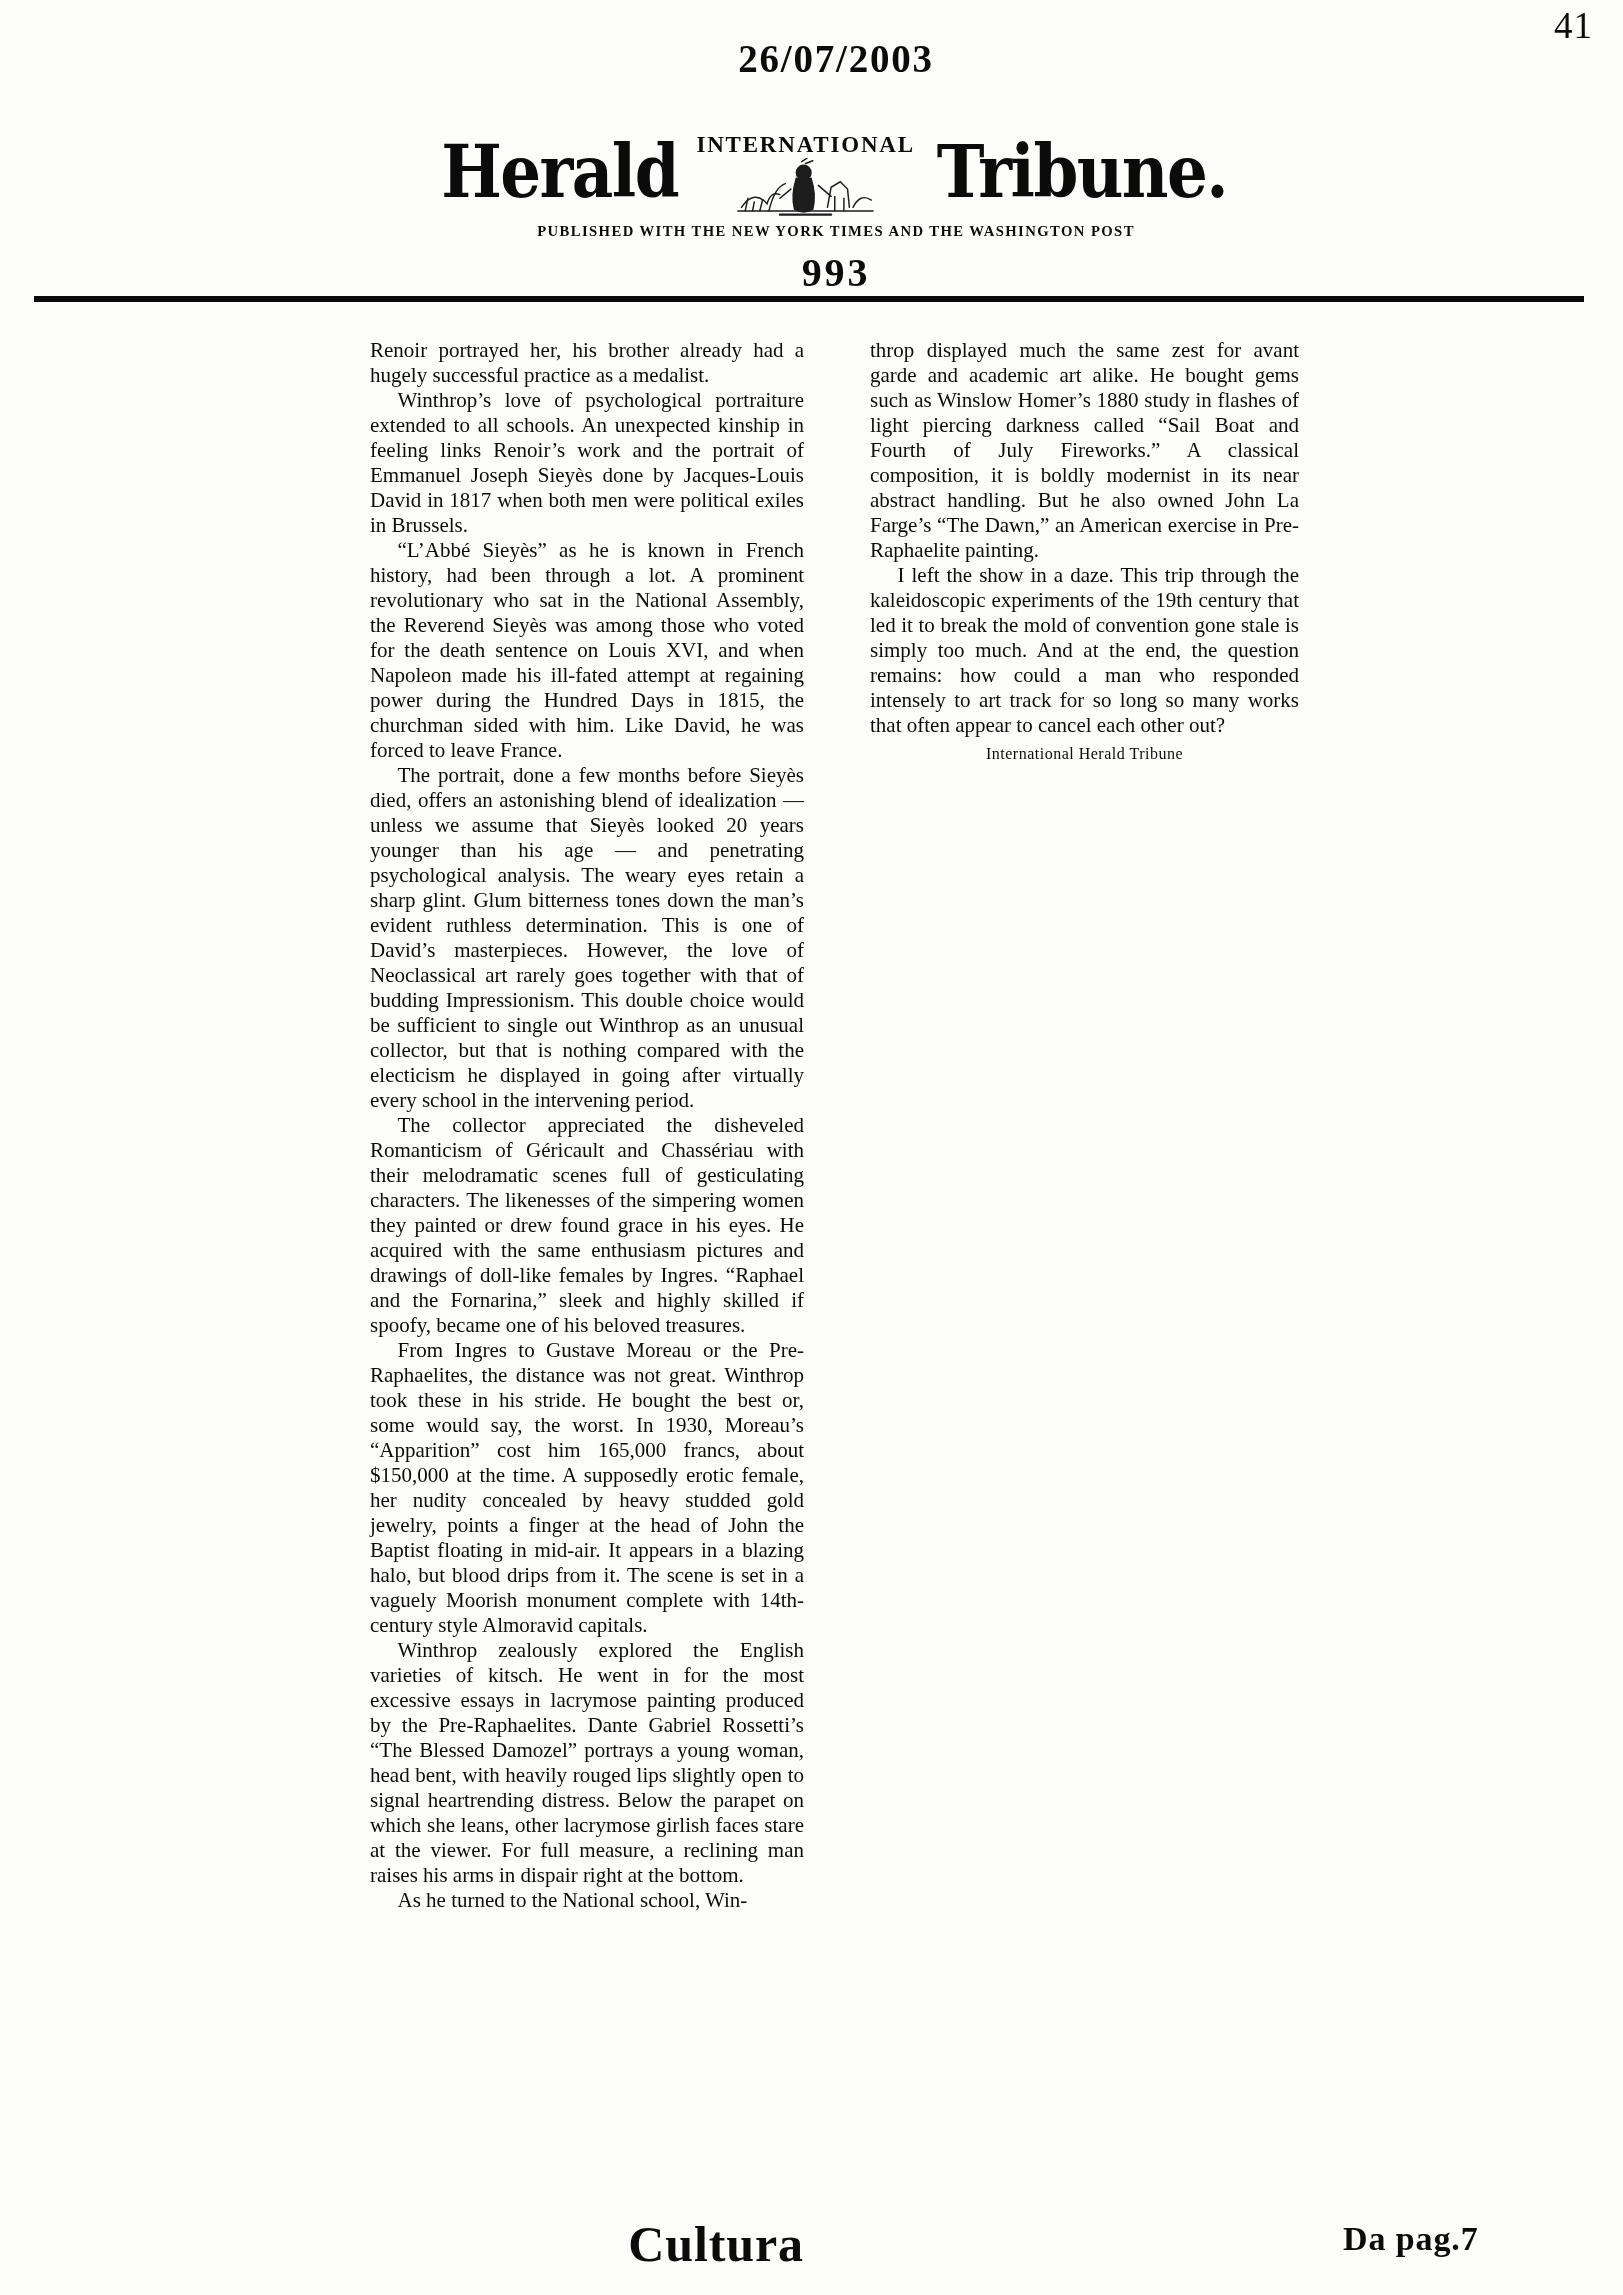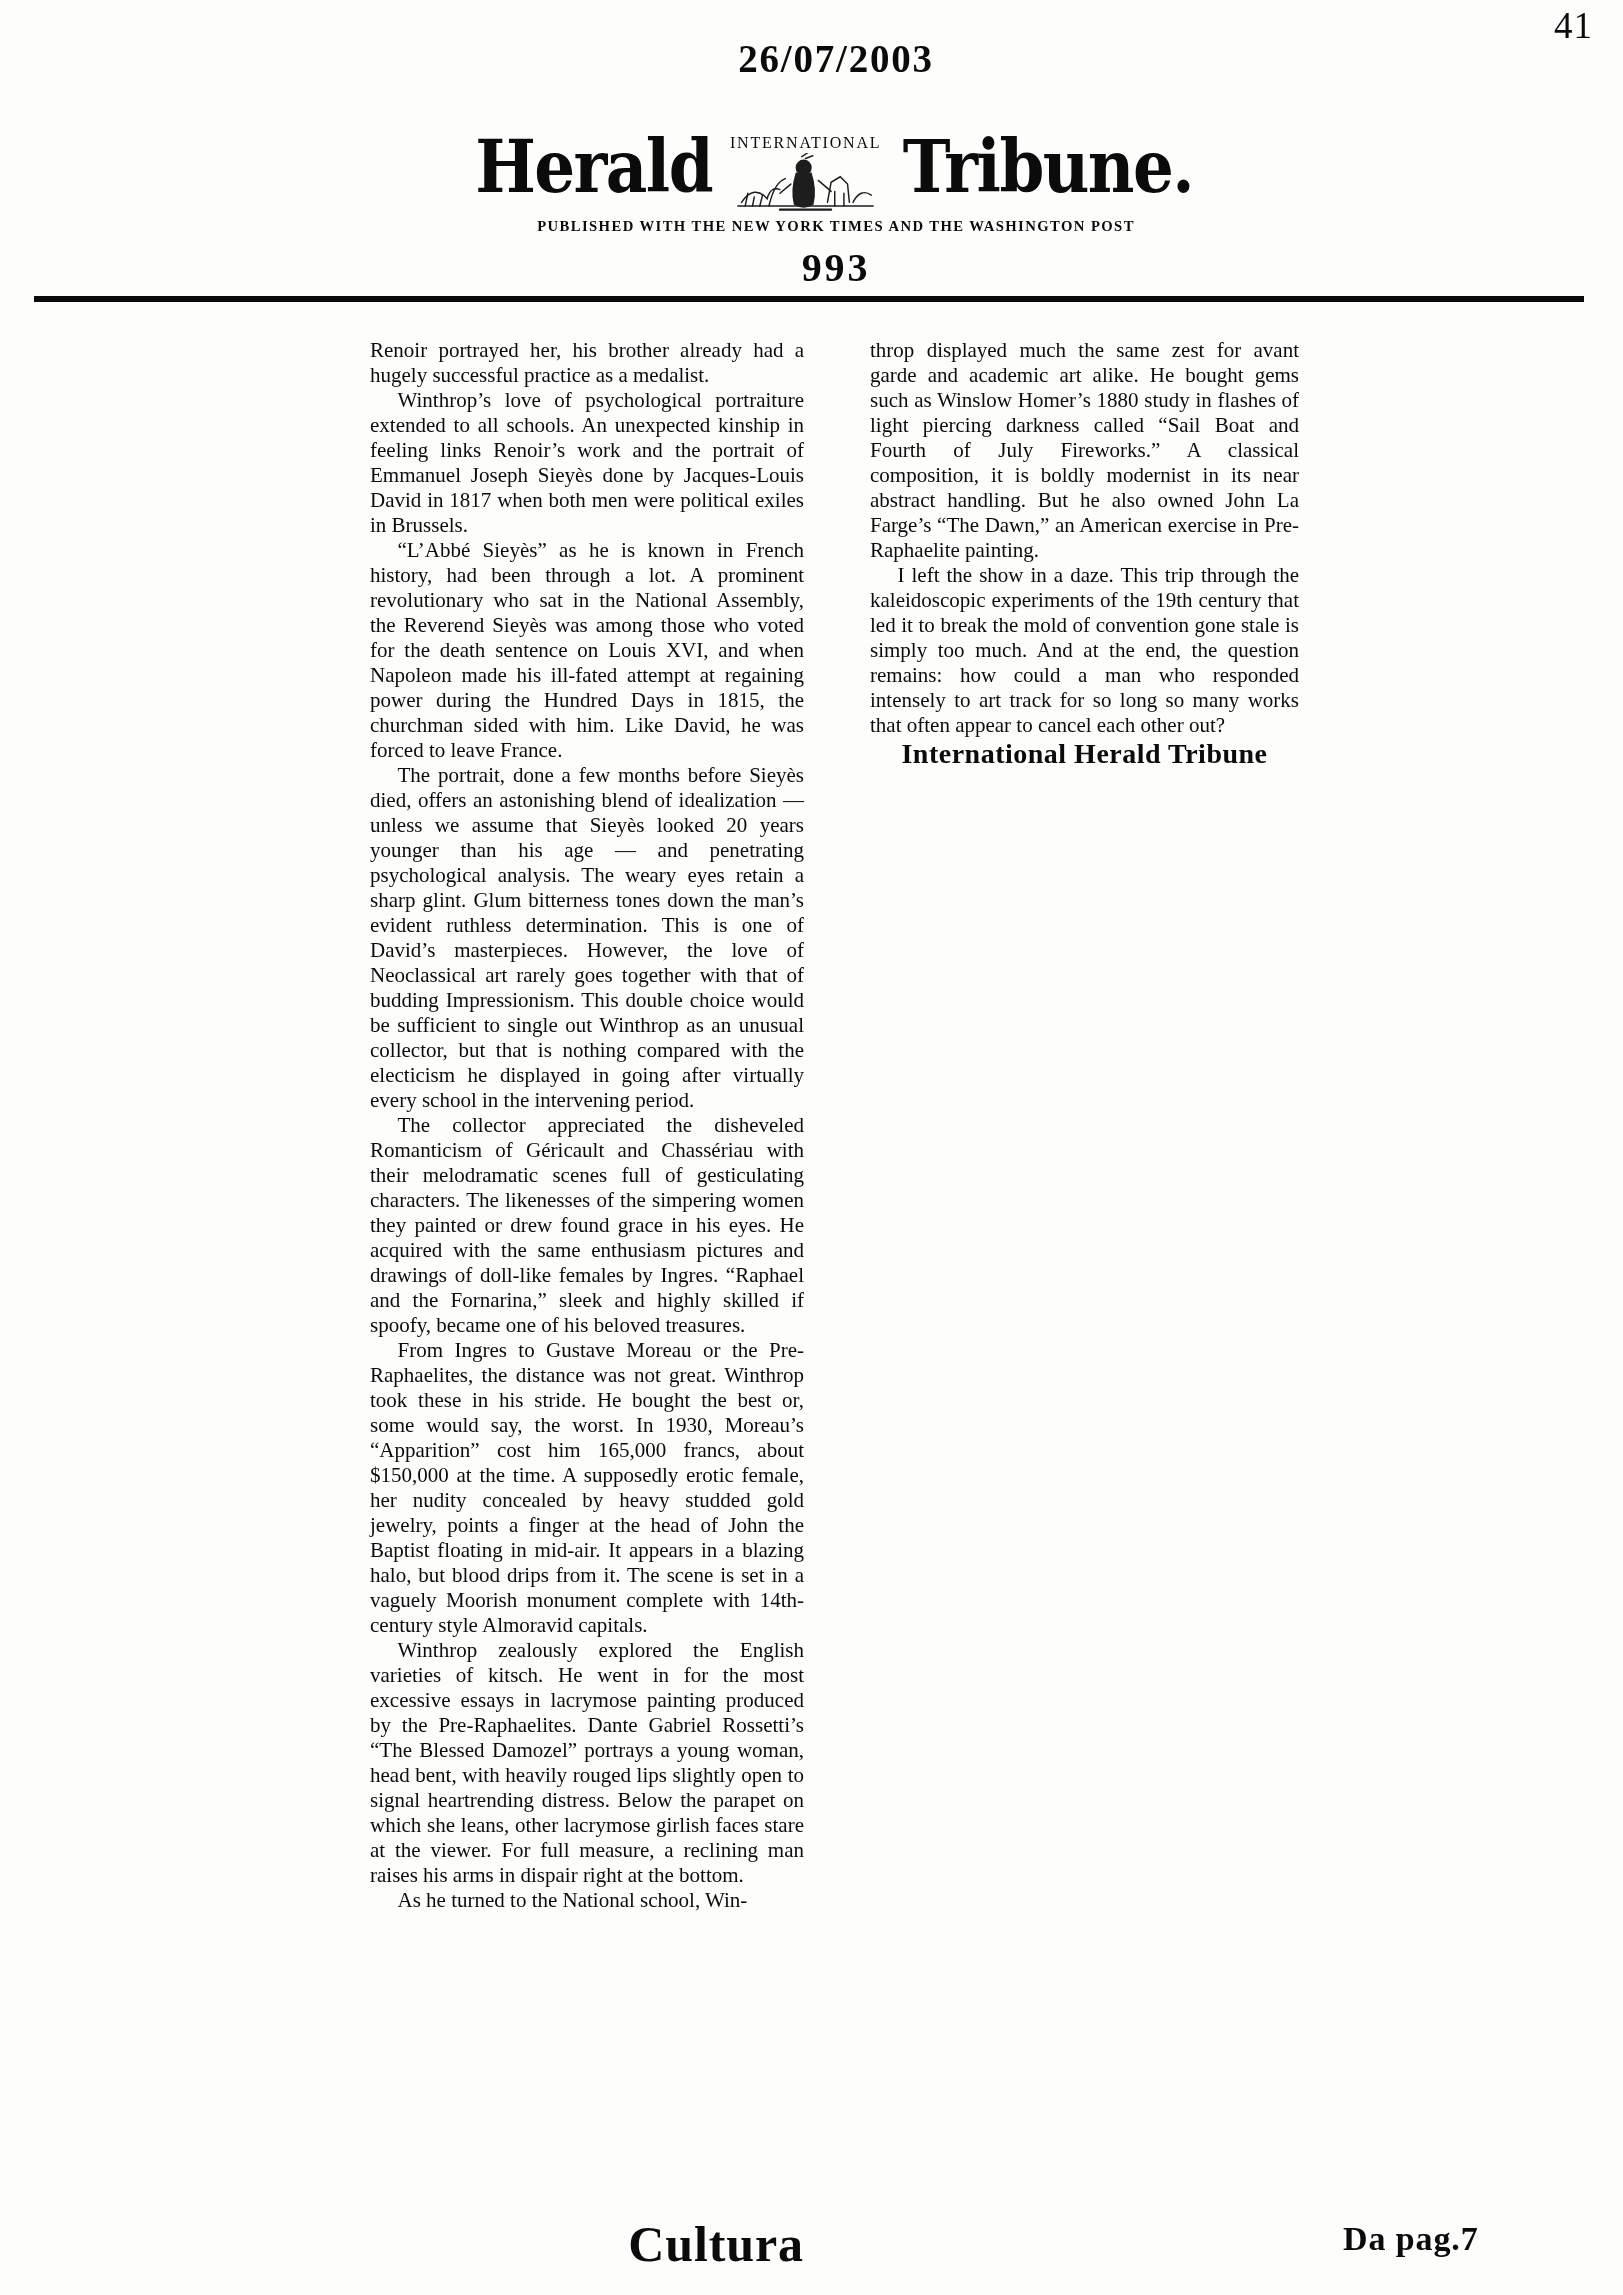--- a/index.html
+++ b/index.html
@@ -34,21 +34,21 @@
     font-family:"DejaVu Serif","Liberation Serif",serif;
     font-weight:bold;font-size:73px;line-height:.92;
     transform:scaleX(.88);transform-origin:center bottom;
     letter-spacing:-1.8px;
   }
   .emblem-wrap{
     display:flex;flex-direction:column;align-items:center;
     margin:0 1.8px -16.5px 1.8px;
   }
   .intl{
-    font-size:16px;font-weight:normal;letter-spacing:1.8px;line-height:1;
+    font-size:23px;font-weight:bold;letter-spacing:1.8px;line-height:1;
     margin-bottom:1.8px;
   }
   .emblem-svg{display:block;}
   .tagline{
     margin-top:18.4px;font-size:14.7px;font-weight:bold;
     letter-spacing:1.4px;line-height:1;
   }
   .edition{
     margin-top:14.7px;font-size:40px;font-weight:bold;line-height:1;
     letter-spacing:2.8px;
@@ -64,21 +64,21 @@
     font-size:21px;line-height:25px;
     text-align:justify;text-justify:inter-word;
   }
   .col-left{left:370px;width:434px;}
   .col-right{left:870px;width:429px;}
   .col p{margin:0;text-indent:27.5px;}
   .col p.noindent{text-indent:0;}
 
   .byline{
     margin-top:2.8px;text-align:center;
-    font-weight:bold;font-size:28px;letter-spacing:0.5px;
+    font-weight:normal;font-size:16px;letter-spacing:0.5px;
   }
 
   .footer-section{
     position:absolute;top:2219px;left:370px;width:434px;
     text-align:right;font-size:50px;font-weight:bold;line-height:1;
     letter-spacing:0.9px;
   }
   .footer-frompage{
     position:absolute;top:2222px;left:1343px;
     font-size:34px;font-weight:bold;line-height:1;

